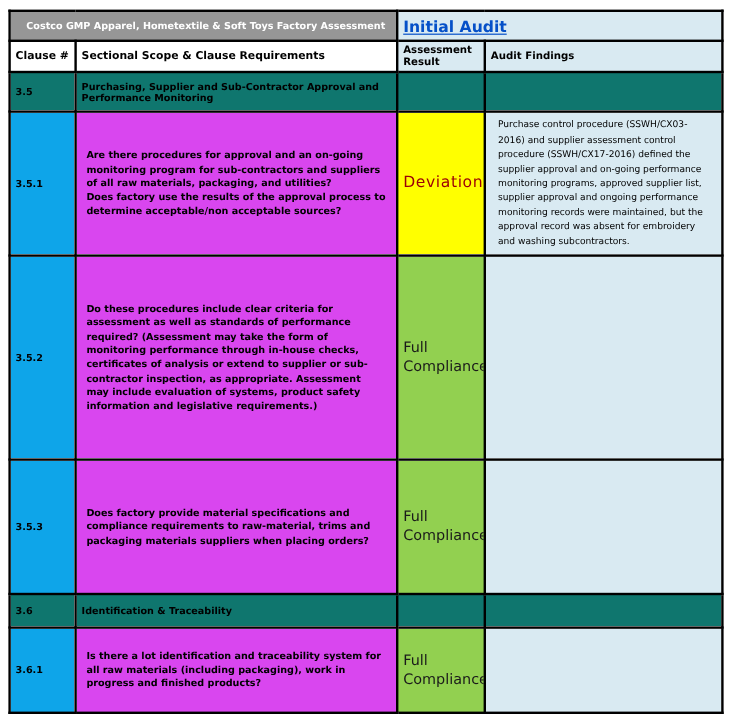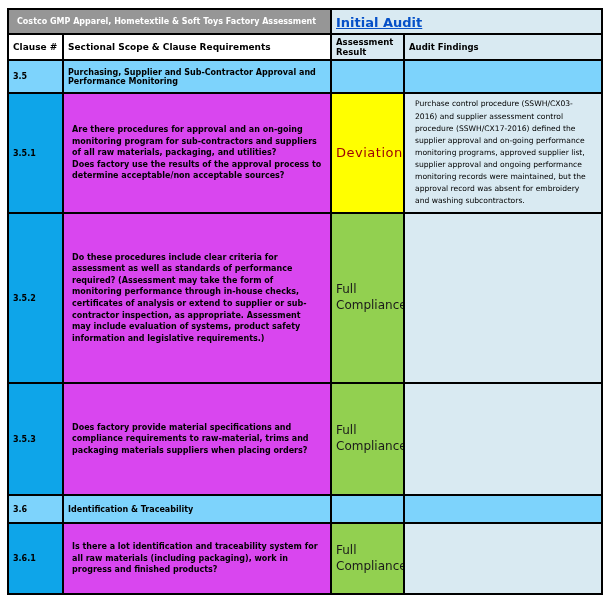--- a/index.html
+++ b/index.html
@@ -22,41 +22,41 @@
     padding: 2px 4px;
     color: #000000;
     overflow: hidden;
   }
   
   .title-cell {
     background: #969696;
     color: #ffffff;
     font-weight: bold;
     font-size: 8px;
-    text-align: left;
+    text-align: center;
     padding-left: 8px;
   }
   .audit-type-cell { background: #D9EAF2; }
   .audit-link {
     color: #0550C8;
     font-weight: bold;
     font-size: 13px;
     text-decoration: underline;
     cursor: pointer;
   }
   
   .colhead {
     font-weight: bold;
     font-size: 9px;
     background: #ffffff;
   }
   .colhead.blue { background: #D9EAF2; font-size: 8.5px; }
   
   tr.section td {
-    background: #7dd3fc;
+    background: #0f766e;
     font-weight: bold;
     font-size: 8px;
   }
   
   .clause-cell { font-weight: bold; font-size: 8px; background: #0ea5e9; }
   .question-cell {
     font-weight: bold;
     font-size: 8px;
     line-height: 1.45;
     background: #d946ef;

